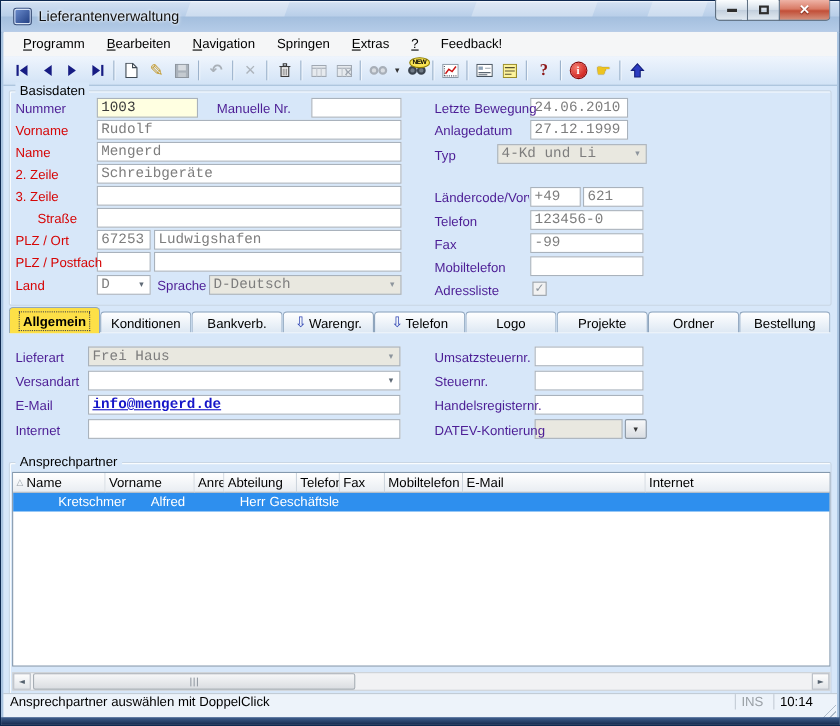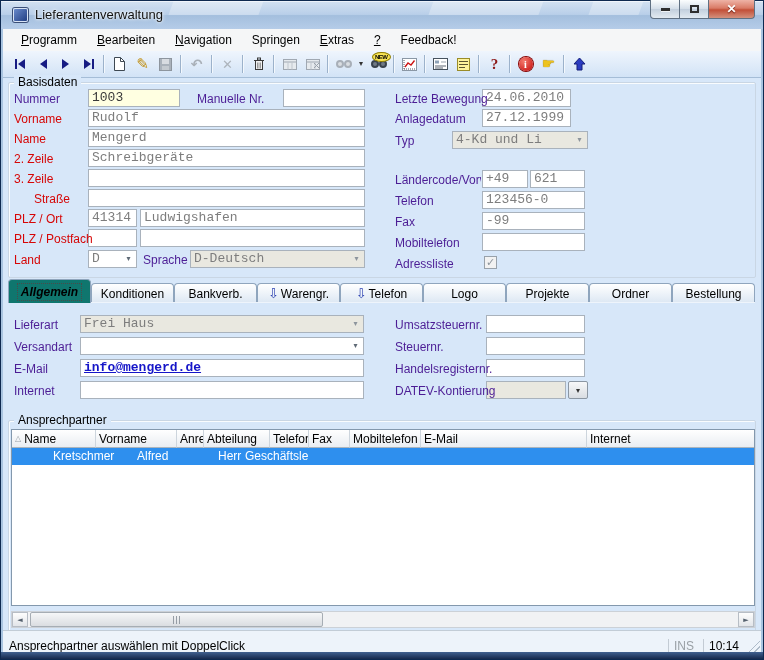--- a/index.html
+++ b/index.html
@@ -68,21 +68,21 @@
   .ddbtn{position:absolute;width:20px;height:18px;box-sizing:border-box;border:1px solid #8b96a2;border-radius:2px;
     background:linear-gradient(#f7f8f9,#d9dde2);display:flex;align-items:center;justify-content:center;
     font-size:8px;color:#333;font-family:"DejaVu Sans",sans-serif;}
   .cbx{position:absolute;width:13px;height:13px;box-sizing:border-box;border:1px solid #98a1aa;background:#f2f2f2;
     display:flex;align-items:center;justify-content:center;font-size:11px;color:#8d959d;line-height:1;}
   
   .tab{position:absolute;top:283px;height:20px;width:83px;box-sizing:border-box;border:1px solid #8fa5bd;
     border:1px solid #8fa5bd;border-bottom:none;border-radius:4px 4px 0 0;
     background:linear-gradient(#ffffff,#dce7f3);display:flex;align-items:center;justify-content:center;
     font-size:12px;color:#000;gap:2px;z-index:1;}
-  .tab.active{top:279px;height:24px;font-weight:bold;background:#0f766e;z-index:3;font-style:italic;}
+  .tab.active{top:279px;height:24px;font-weight:bold;background:#fde047;z-index:3;}
   .tab.active .tin{outline:1px dotted #4a4a4a;padding:1px 3px;}
   .tabline{position:absolute;left:8px;right:9px;top:302px;height:1px;background:#eef4fb;z-index:2;}
   .tabarrow{font-size:13px;color:#2a3fb0;line-height:1;font-family:"DejaVu Sans",sans-serif;}
   
   .tbl{position:absolute;left:11px;top:429px;width:744px;height:177px;background:#fff;border:1px solid #8398ad;box-sizing:border-box;}
   .thr{display:flex;height:18px;}
   .th{box-sizing:border-box;border-right:1px solid #cdd5dd;border-bottom:1px solid #aab4bd;flex:none;
     background:linear-gradient(#ffffff,#e9edf2);font-size:12px;padding:1px 3px;white-space:nowrap;overflow:hidden;
     display:flex;align-items:center;gap:3px;}
   .trsel{display:flex;height:17px;background:#2e8fee;color:#fff;}
@@ -93,21 +93,21 @@
     border:1px solid #ccd1d7;box-sizing:border-box;display:flex;align-items:center;}
   .sbb{width:16px;height:15px;box-sizing:border-box;border:1px solid #b7bdc5;flex:none;
     background:linear-gradient(#fdfdfd,#e2e5e9);display:flex;align-items:center;justify-content:center;
     font-size:7px;color:#55616e;font-family:"DejaVu Sans",sans-serif;}
   .sbtrack{flex:1;position:relative;height:15px;}
   .sbthumb{position:absolute;left:2px;top:0;width:293px;height:15px;box-sizing:border-box;border:1px solid #a6adb4;
     border-radius:2px;background:linear-gradient(#f6f7f8,#dadde1);display:flex;align-items:center;justify-content:center;gap:2px;}
   .gripln{width:1px;height:8px;background:#969da5;}
   
   .status{position:absolute;left:3px;right:3px;top:630px;height:22px;background:#edf3fa;border-top:1px solid #c2ccd6;
-    display:flex;align-items:flex-end;font-size:12px;color:#000;}
+    display:flex;align-items:flex-start;font-size:12px;color:#000;}
   .stmsg{flex:1;padding-left:6px;}
   .stsep{width:1px;height:14px;background:#c3cbd4;margin:0 5px;}
   .stins{color:#9aa0a6;width:24px;}
   .sttime{width:36px;}
   .stgrip{width:15px;height:15px;align-self:flex-end;margin-right:1px;
     background:linear-gradient(315deg,#aebbc9 1px,transparent 1px 4px,#aebbc9 4px 5px,transparent 5px 8px,#aebbc9 8px 9px,transparent 9px);}
 </style>
 </head>
 <body>
 
@@ -300,21 +300,21 @@
   <div class="lbl red" style="left:14px;top:152px;">2. Zeile</div>
   <div class="fld" style="left:88px;top:149px;width:277px;">Schreibgeräte</div>
 
   <div class="lbl red" style="left:14px;top:172px;">3. Zeile</div>
   <div class="fld" style="left:88px;top:169px;width:277px;"></div>
 
   <div class="lbl red" style="left:14px;top:192px;margin-left:20px;">Straße</div>
   <div class="fld" style="left:88px;top:189px;width:277px;"></div>
 
   <div class="lbl red" style="left:14px;top:212px;">PLZ / Ort</div>
-  <div class="fld" style="left:88px;top:209px;width:49px;">41314</div>
+  <div class="fld" style="left:88px;top:209px;width:49px;">67253</div>
   <div class="fld" style="left:140px;top:209px;width:225px;">Ludwigshafen</div>
 
   <div class="lbl red" style="left:14px;top:232px;">PLZ / Postfach</div>
   <div class="fld" style="left:88px;top:229px;width:49px;"></div>
   <div class="fld" style="left:140px;top:229px;width:225px;"></div>
 
   <div class="lbl red" style="left:14px;top:253px;">Land</div>
   <div class="fld combo" style="left:88px;top:250px;width:49px;"><span>D</span><span class="arr">▾</span></div>
   <div class="lbl" style="left:143px;top:253px;">Sprache</div>
   <div class="fld combo dis" style="left:190px;top:250px;width:175px;"><span>D-Deutsch</span><span class="arr">▾</span></div>

